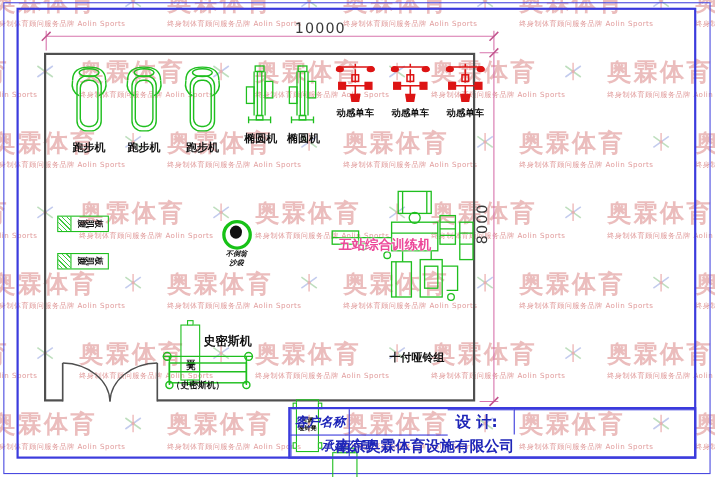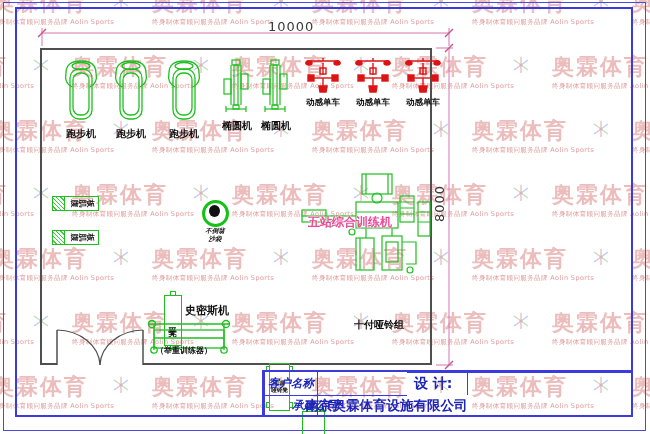--- a/index.html
+++ b/index.html
@@ -580,21 +580,21 @@
           <circle cx="80" cy="8" r="3.5"></circle>
         <line x1="8" y1="8" x2="8" y2="34"></line>
           <line x1="78" y1="8" x2="78" y2="34"></line>
         <rect x="8" y="14" width="70" height="18"></rect>
           <line x1="8" y1="22" x2="78" y2="22"></line>
         <circle cx="8" cy="34" r="3.2"></circle>
           <circle cx="78" cy="34" r="3.2"></circle>
       </svg>
     </div>
     <div class="equip elabel" style="left:143px;top:253px;font-size:11px;">史密斯机</div>
-    <div class="equip elabel" style="left:114px;top:295px;font-size:8px;">（举重训练器）</div>
+    <div class="equip elabel" style="left:114px;top:295px;font-size:8px;">（史密斯机）</div>
 
     <div class="equip vbench" style="left:227px;top:262px;width:21px;height:48px;">
       <span class="tab" style="left:-4px;top:2px;width:4px;height:6px;"></span>
       <span class="tab" style="right:-4px;top:2px;width:4px;height:6px;"></span>
       <span class="tab" style="left:-4px;bottom:2px;width:4px;height:6px;"></span>
       <span class="tab" style="right:-4px;bottom:2px;width:4px;height:6px;"></span>
       <div class="two-line">
         <div>可调</div>
         <div>哑铃凳</div>
       </div>

